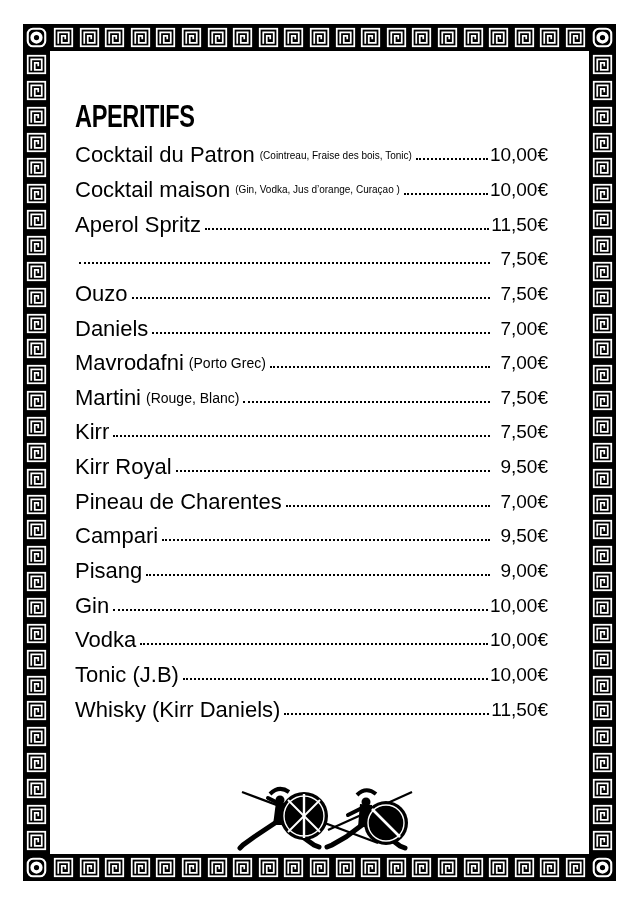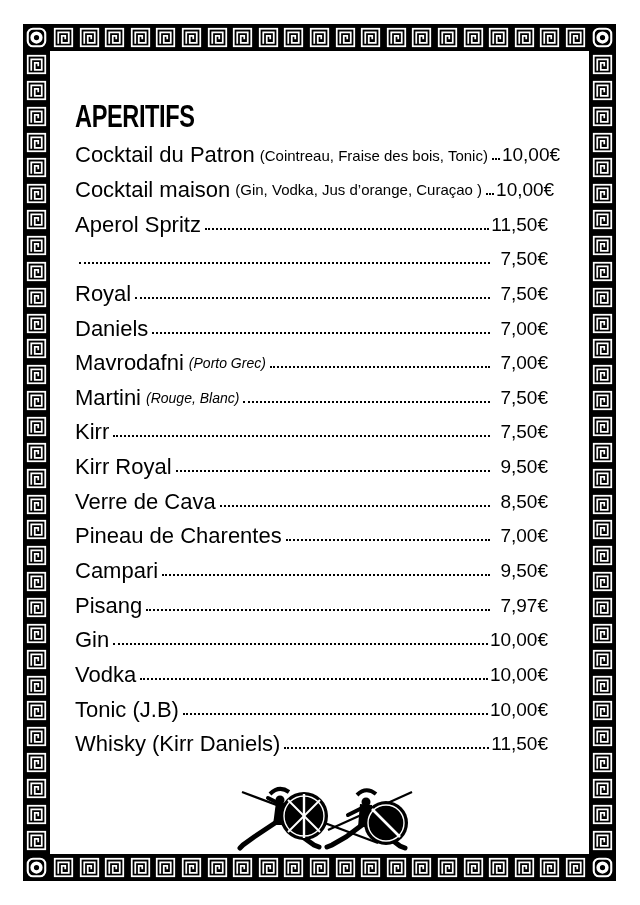--- a/index.html
+++ b/index.html
@@ -24,22 +24,22 @@
   
   .title{
     position:absolute;left:75px;top:99px;font-size:31px;font-weight:900;
     letter-spacing:-0.5px;transform:scaleX(.76);transform-origin:left top;
     white-space:nowrap;
   }
   .menu{position:absolute;left:75px;top:138px;width:473px;}
   .row{height:34.65px;display:flex;align-items:center;}
   .nm{font-size:22px;white-space:nowrap;}
   .detail{margin-left:5px;white-space:nowrap;}
-  .detail.small{font-size:15px;}
-  .detail.italic{font-size:14px;font-style:italic;}
+  .detail.small{font-size:10px;}
+  .detail.italic{font-size:14px;}
   .dots{flex:1;border-bottom:2.2px dotted #000;transform:translateY(4px);
         margin:0 2px 0 4px;min-width:8px;}
   .price{font-size:19px;min-width:56px;text-align:right;white-space:nowrap;}
   
   .warriors{position:absolute;left:226px;top:785px;width:190px;height:70px;}
 </style>
 </head>
 <body>
 
 <div class="frame">
@@ -518,21 +518,21 @@
     <span class="price">11,50€</span>
   </div>
 
   <div class="row">
 
     <span class="dots"></span>
     <span class="price">7,50€</span>
   </div>
 
   <div class="row">
-    <span class="nm">Royal</span>
+    <span class="nm">Ouzo</span>
 
     <span class="dots"></span>
     <span class="price">7,50€</span>
   </div>
 
   <div class="row">
     <span class="nm">Daniels</span>
 
     <span class="dots"></span>
     <span class="price">7,00€</span>
@@ -559,47 +559,41 @@
     <span class="price">7,50€</span>
   </div>
 
   <div class="row">
     <span class="nm">Kirr Royal</span>
 
     <span class="dots"></span>
     <span class="price">9,50€</span>
   </div>
 
-  <div class="row">
-    <span class="nm">Verre de Cava</span>
-
-    <span class="dots"></span>
-    <span class="price">8,50€</span>
-  </div>
 
   <div class="row">
     <span class="nm">Pineau de Charentes</span>
 
     <span class="dots"></span>
     <span class="price">7,00€</span>
   </div>
 
   <div class="row">
     <span class="nm">Campari</span>
 
     <span class="dots"></span>
     <span class="price">9,50€</span>
   </div>
 
 
   <div class="row">
     <span class="nm">Pisang</span>
 
     <span class="dots"></span>
-    <span class="price">7,97€</span>
+    <span class="price">9,00€</span>
   </div>
 
   <div class="row">
     <span class="nm">Gin</span>
 
     <span class="dots"></span>
     <span class="price">10,00€</span>
   </div>
 
   <div class="row">

